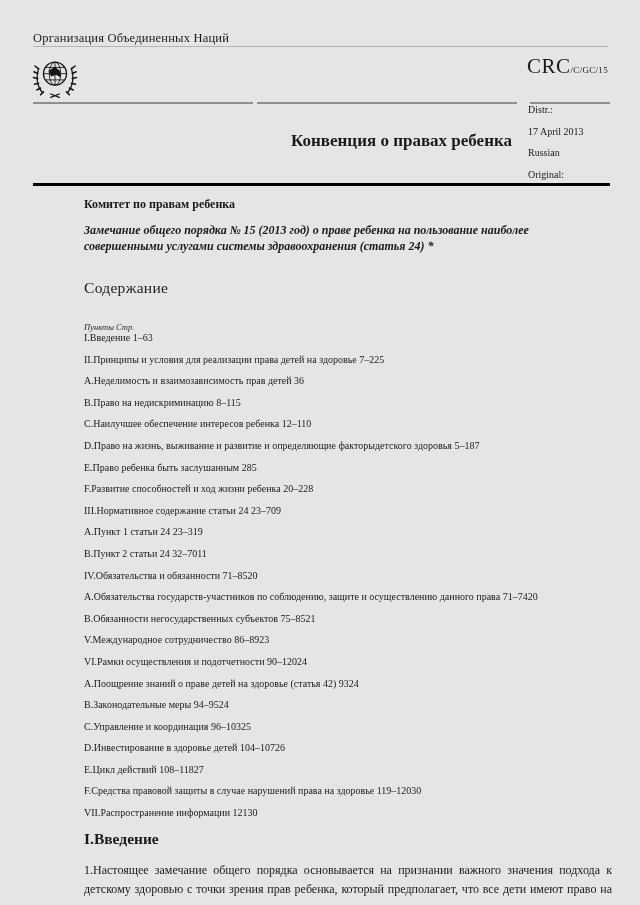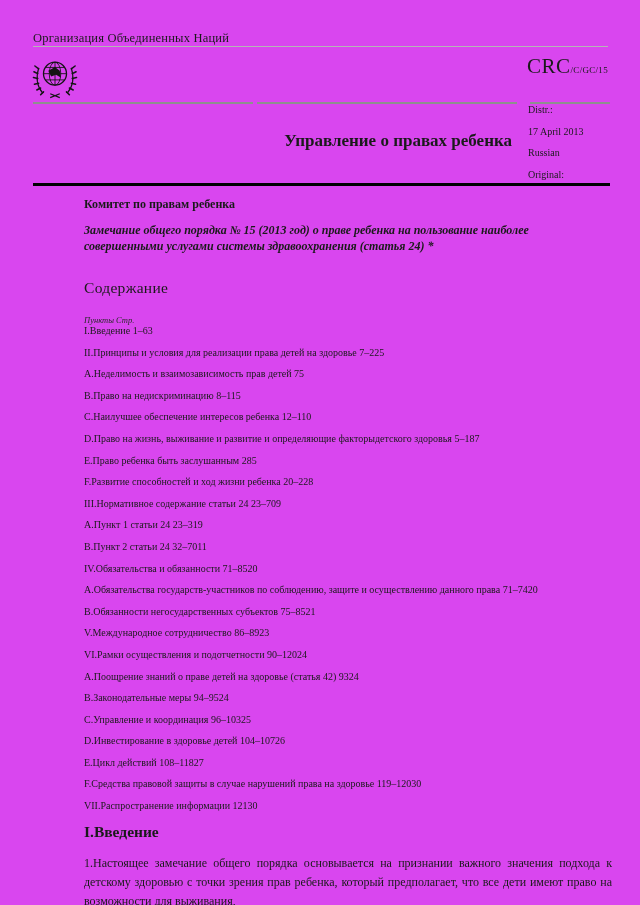--- a/index.html
+++ b/index.html
@@ -4,21 +4,21 @@
 <style>
   * { margin: 0; padding: 0; box-sizing: border-box; }
   html, body { background: #ffffff; }
   body {
     width: 640px; height: 905px;
     position: relative;
     font-family: "Liberation Serif", "DejaVu Serif", serif;
     color: #1a1a1a;
     overflow: hidden;
   }
-  .page { position: absolute; inset: 0; background: #d946ef; }
+  .page { position: absolute; inset: 0; background: #e5e5e5; }
 
   
   .org-name {
     position: absolute; left: 33px; top: 31px;
     font-size: 12.5px; letter-spacing: 0.2px;
   }
   .top-rule {
     position: absolute; left: 33px; top: 46px;
     width: 575px; height: 1px; background: #b5b5b5;
   }
@@ -65,21 +65,21 @@
     margin-top: 11px;
     font-size: 12px; font-weight: bold; line-height: 16px;
     max-width: 510px;
     font-style: italic;
   }
   .contents-heading {
     margin-top: 24px;
     font-size: 15.5px; line-height: 19px; letter-spacing: 0.3px;
   }
   .contents-columns {
-    margin-top: 18px;
+    margin-top: 25px;
     font-size: 8.5px; font-style: italic; line-height: 10px;
     color: #2a2a2a;
   }
   .toc { }
   .toc-entry {
     font-size: 10px; line-height: 12px;
     margin-bottom: 9.6px;
     white-space: nowrap; overflow: hidden;
   }
   .section-heading {
@@ -144,35 +144,35 @@
   <div class="mid-rule seg-mid"></div>
   <div class="mid-rule seg-right"></div>
 
   <div class="distr-block">
     <div class="row">Distr.:</div>
     <div class="row">17 April 2013</div>
     <div class="row">Russian</div>
     <div class="row">Original:</div>
   </div>
 
-  <div class="main-title">Управление о правах ребенка</div>
+  <div class="main-title">Конвенция о правах ребенка</div>
 
   <div class="black-rule"></div>
 
   <div class="content">
     <div class="committee">Комитет по правам ребенка</div>
     <div class="doc-title">Замечание общего порядка № 15 (2013 год) о праве ребенка на пользование наиболее совершенными услугами системы здравоохранения (статья 24) *</div>
 
     <div class="contents-heading">Содержание</div>
     <div class="contents-columns">Пункты Стр.</div>
 
     <div class="toc">
       <div class="toc-entry">I.Введение 1–63</div>
       <div class="toc-entry">II.Принципы и условия для реализации права детей на здоровье 7–225</div>
-      <div class="toc-entry">A.Неделимость и взаимозависимость прав детей 75</div>
+      <div class="toc-entry">A.Неделимость и взаимозависимость прав детей 36</div>
       <div class="toc-entry">B.Право на недискриминацию 8–115</div>
       <div class="toc-entry">C.Наилучшее обеспечение интересов ребенка 12–110</div>
       <div class="toc-entry">D.Право на жизнь, выживание и развитие и определяющие факторыдетского здоровья 5–187</div>
       <div class="toc-entry">E.Право ребенка быть заслушанным 285</div>
       <div class="toc-entry">F.Развитие способностей и ход жизни ребенка 20–228</div>
       <div class="toc-entry">III.Нормативное содержание статьи 24 23–709</div>
       <div class="toc-entry">A.Пункт 1 статьи 24 23–319</div>
       <div class="toc-entry">B.Пункт 2 статьи 24 32–7011</div>
       <div class="toc-entry">IV.Обязательства и обязанности 71–8520</div>
       <div class="toc-entry">A.Обязательства государств-участников по соблюдению, защите и осуществлению данного права 71–7420</div>

